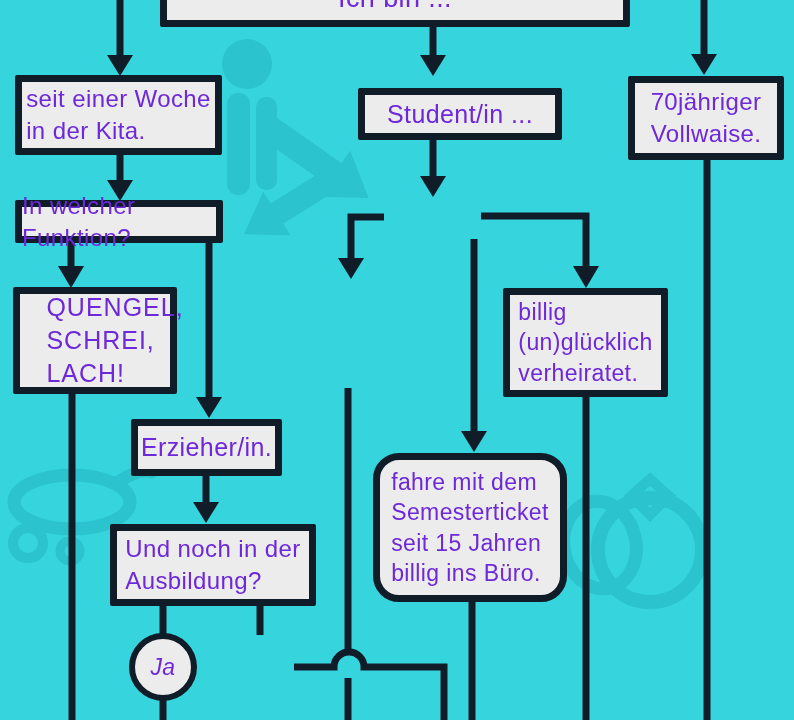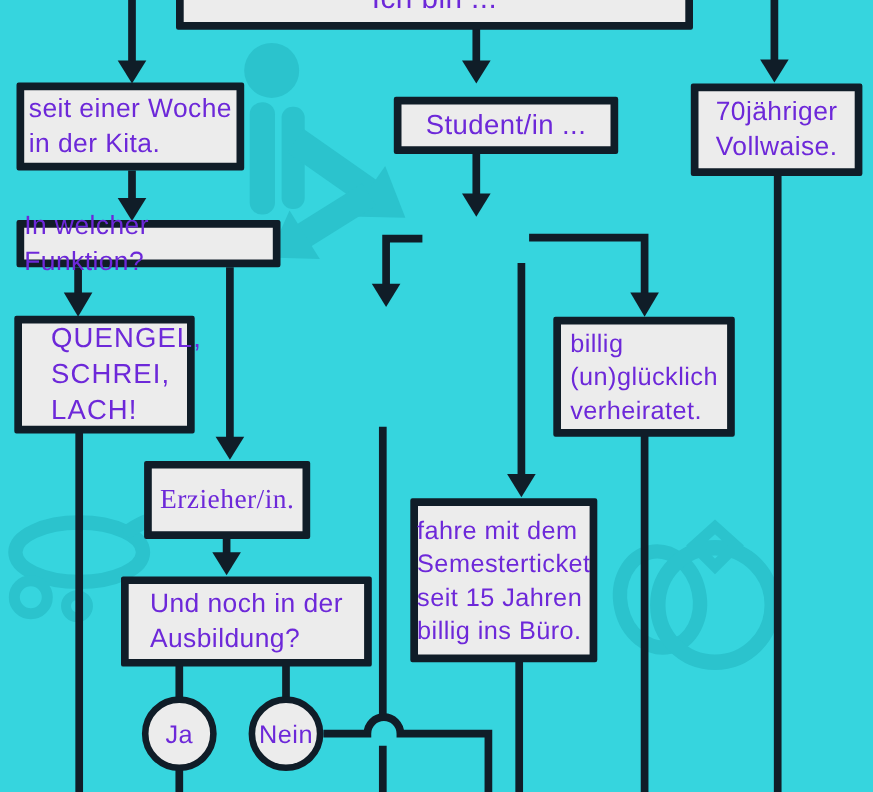--- a/index.html
+++ b/index.html
@@ -22,34 +22,35 @@
     justify-content:center;
     text-align:left;
     white-space:pre-line;
     line-height:1.32;
     letter-spacing:0.4px;
     border-radius:2px;
   }
   .circle{
     border-radius:50%;
     border-width:6px;
+    font-style:italic;
   }
   
   .n-ich-bin        {left:160px; top:-56px;  width:470px; height:83px; font-size:27px; align-items:flex-end; padding-bottom:3px;}
   .n-seit-woche     {left:15px;  top:75px;   width:207px; height:80px; font-size:24px;}
   .n-student        {left:330px; top:88px;   width:204px; height:52px; font-size:25px;margin-left:28px;}
   .n-vollwaise      {left:628px; top:76px;   width:156px; height:84px; font-size:24px;}
-  .n-funktion       {left:15px;  top:200px;  width:240px; height:43px; font-size:24px;}
+  .n-funktion       {left:15px;  top:200px;  width:208px; height:43px; font-size:24px;}
   .n-und            {left:382px; top:197px;  width:101px; height:44px; font-size:25px;}
   .n-quengel        {left:13px;  top:287px;  width:164px; height:107px;font-size:25px; letter-spacing:1px;padding-left:40px;}
   .n-haftpflicht    {left:244px; top:280px;  width:210px; height:110px;font-size:23px;}
   .n-verheiratet    {left:503px; top:288px;  width:165px; height:109px;font-size:23px;}
-  .n-erzieher       {left:131px; top:419px;  width:151px; height:71px; font-size:25px;font-family:Liberation Serif, serif;}
-  .n-semesterticket {left:373px; top:453px;  width:170px; height:149px;font-size:23px;}
-  .n-ausbildung     {left:110px; top:524px;  width:228px; height:82px; font-size:24px;}
+  .n-erzieher       {left:131px; top:419px;  width:151px; height:57px; font-size:25px;}
+  .n-semesterticket {left:373px; top:453px;  width:194px; height:149px;font-size:23px;border-radius:26px;}
+  .n-ausbildung     {left:110px; top:524px;  width:206px; height:82px; font-size:24px;}
   .n-ja             {left:129px; top:633px;  width:68px;  height:68px; font-size:23px;}
   .n-nein           {left:226px; top:633px;  width:68px;  height:68px; font-size:23px;}
 </style>
 </head>
 <body>
 
 <div id="stage">
   <div id="bg" style="background:#36d5de;"></div>
 
   <svg class="layer" width="794" height="720" viewBox="0 0 794 720">
@@ -131,14 +132,13 @@
 (un)glücklich
 verheiratet.</div>
   <div class="node n-erzieher">Erzieher/in.</div>
   <div class="node n-semesterticket">fahre mit dem
 Semesterticket
 seit 15 Jahren
 billig ins Büro.</div>
   <div class="node n-ausbildung">Und noch in der
 Ausbildung?</div>
   <div class="node circle n-ja">Ja</div>
-  <div class="node circle n-nein">Nein</div>
 </div>
 
 </body></html>

